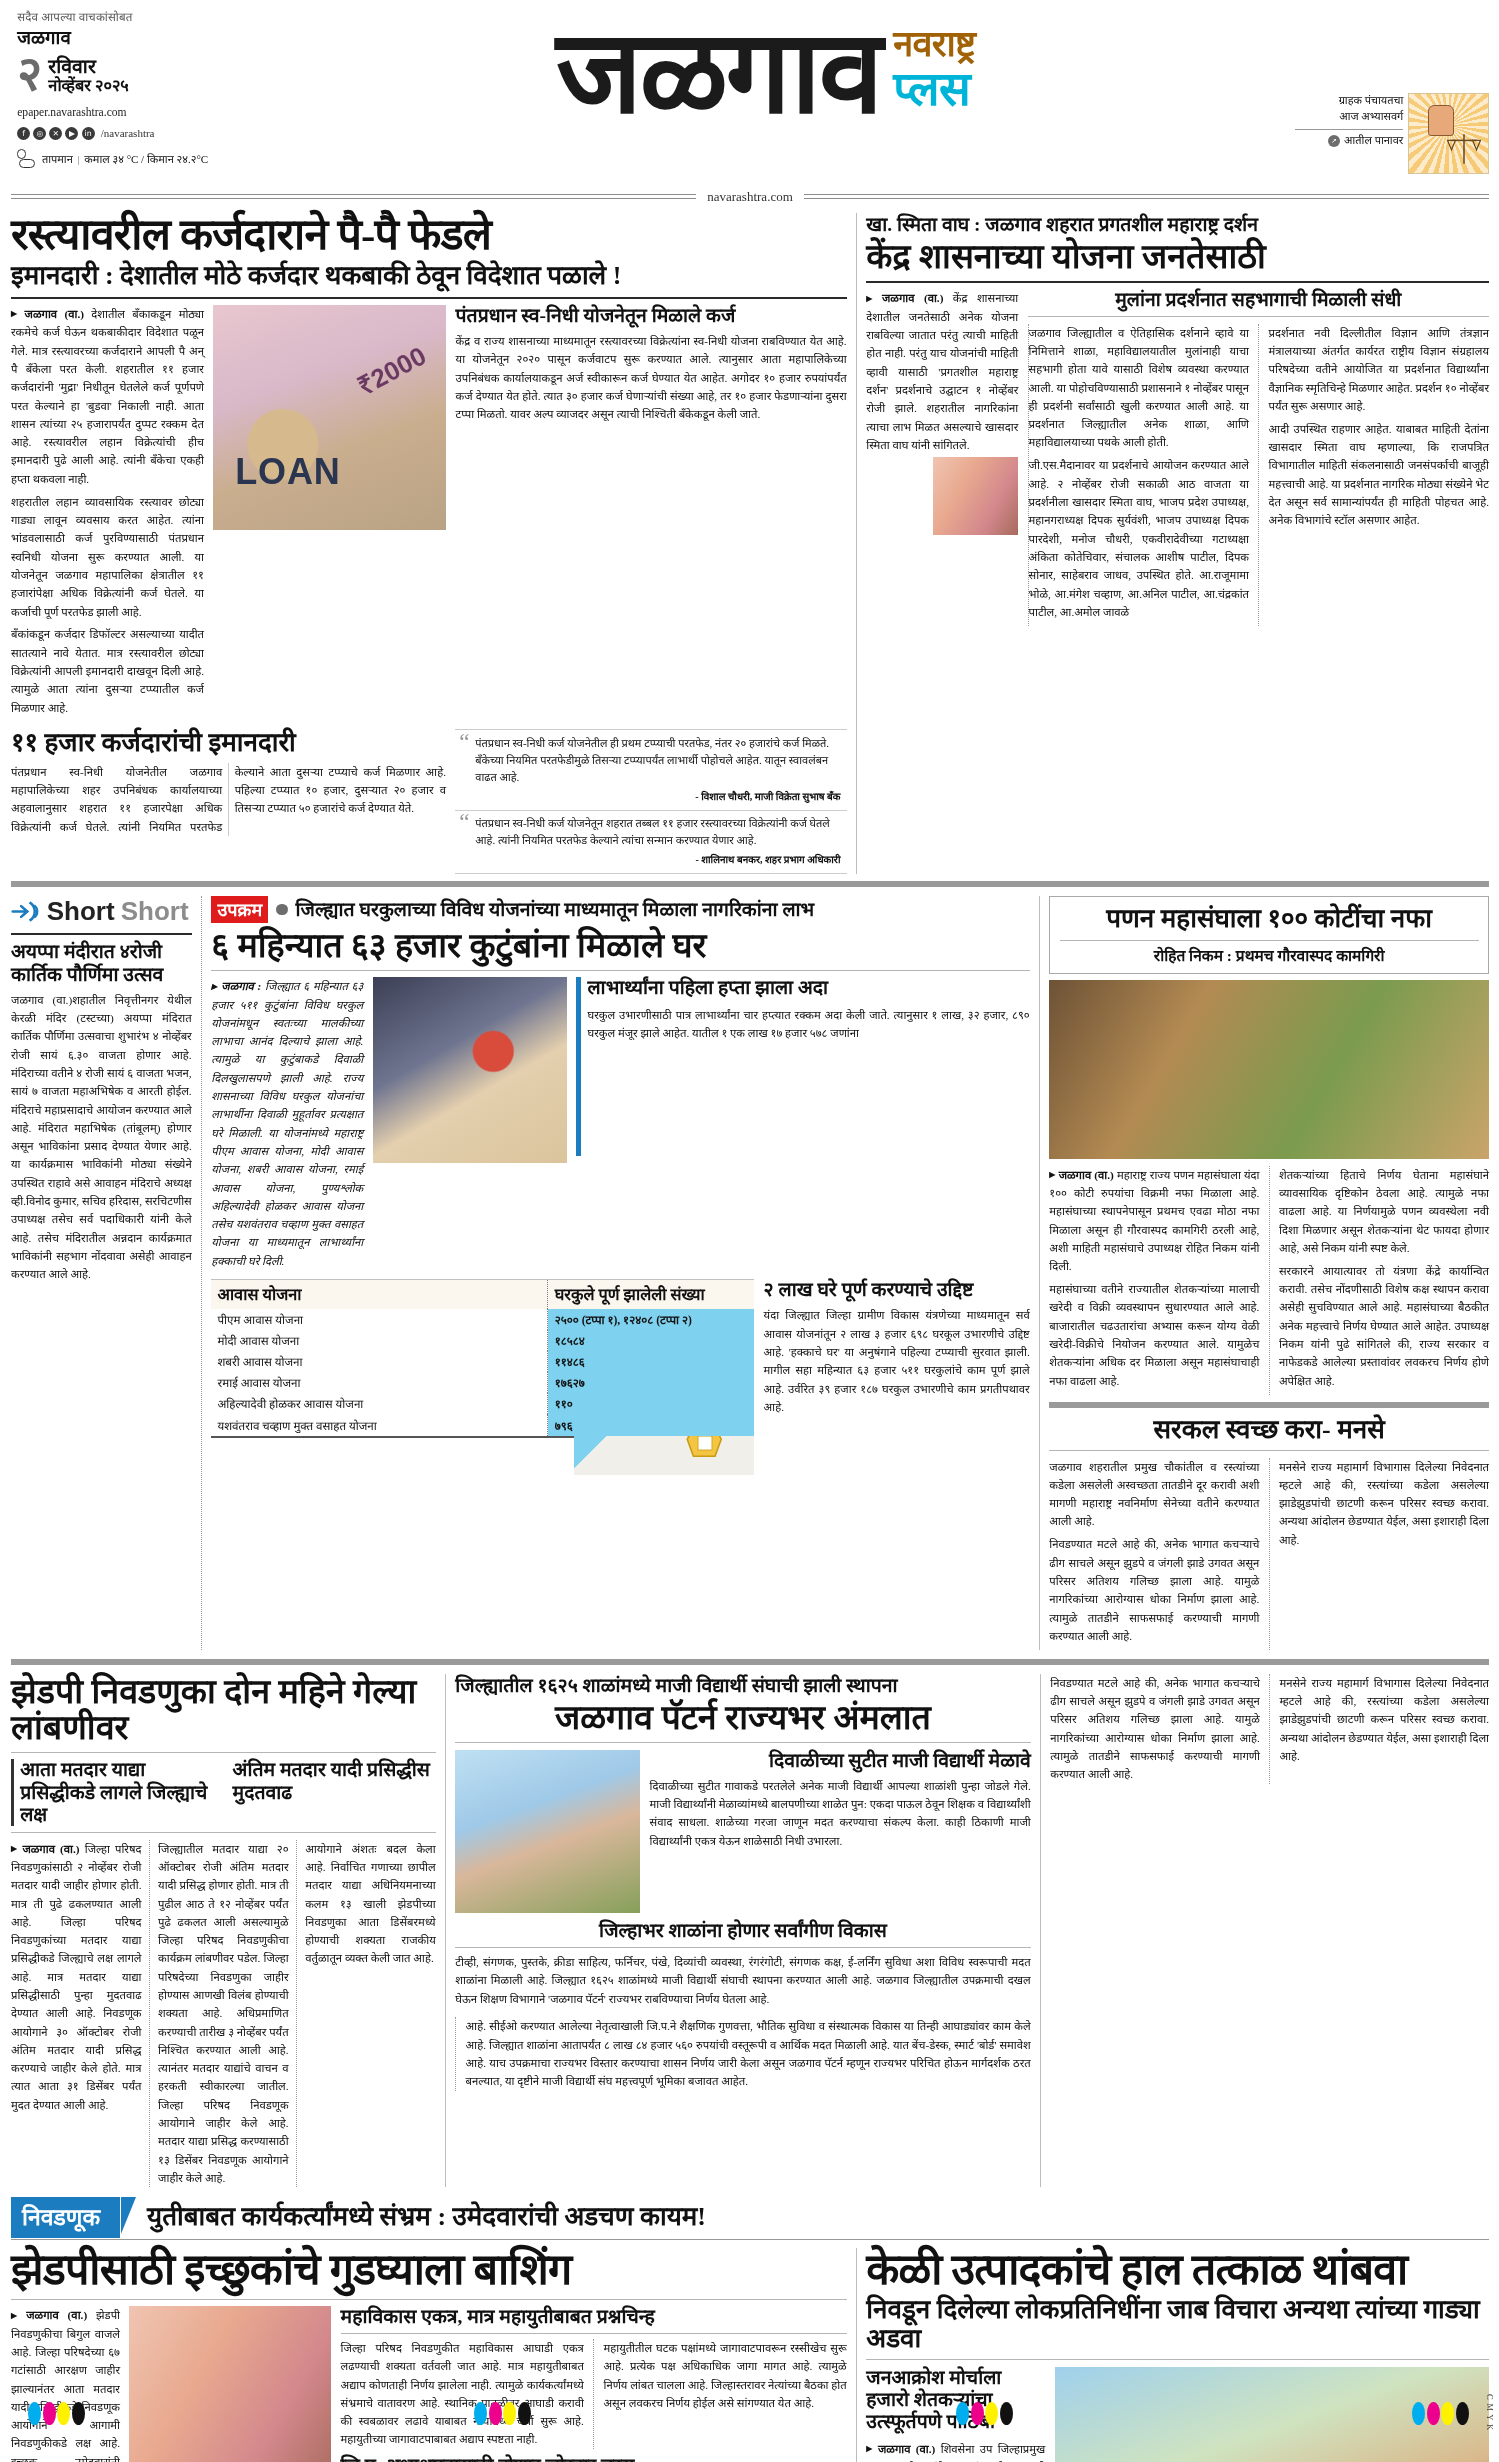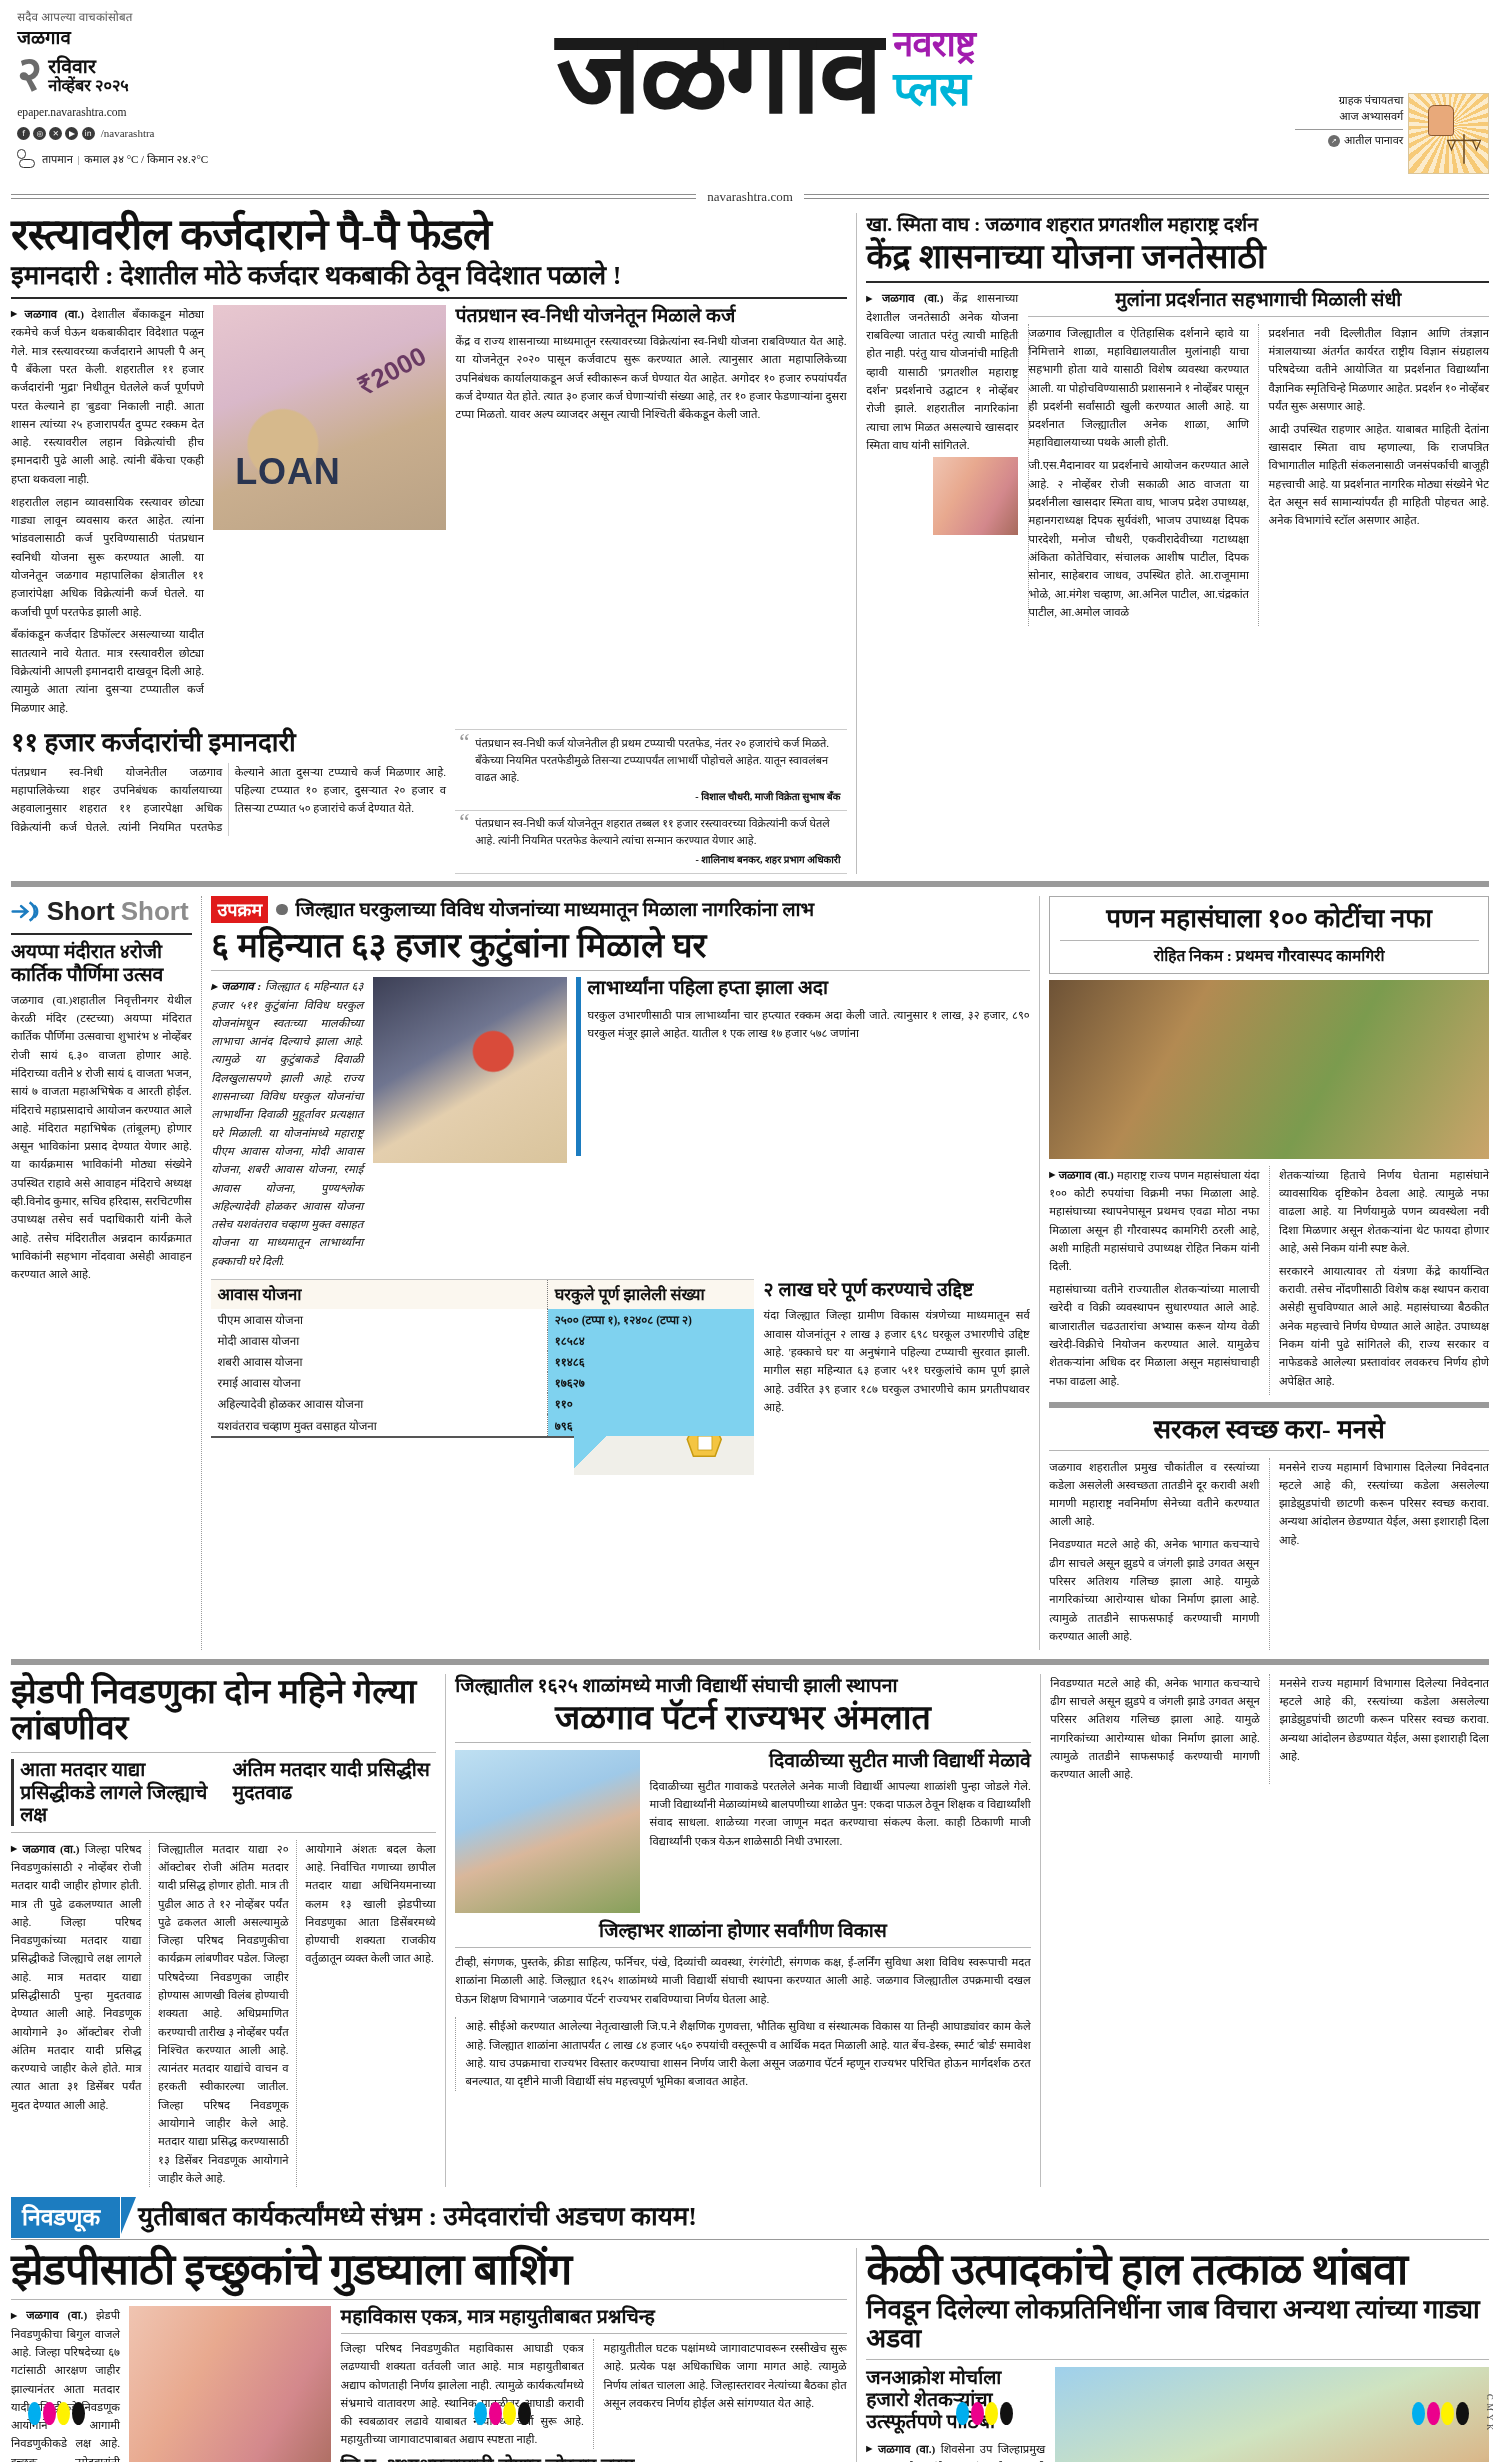--- a/index.html
+++ b/index.html
@@ -35,21 +35,21 @@
                 border:1.6px solid #333; }
   .wicon .cloud { position:absolute; left:2.3px; bottom:0; width:15.5px; height:9.3px;
                   background:#fff; border:1.6px solid #333; border-radius:5.4px; }
 
   .mh-center { flex:1; display:flex; align-items:flex-start; justify-content:center; padding-top:11px; }
   .logo-main { font-family:"Liberation Serif", serif; font-weight:bold; font-size:116px;
                line-height:.92; letter-spacing:-2.3px; color:#1b1b1b; }
   .logo-plus { margin-left:4.7px; padding-top:4.7px; }
   .logo-nav { background:#e01b1b; color:#fff; font-weight:bold; font-size:36px; padding:0.8px 7.8px 3.1px;
               line-height:1.02; letter-spacing:-0.8px; }
-  .logo-nav.red { background:#ffffff; color:#a21caf; }
+  .logo-nav.red { background:#ffffff; color:#a16207; }
   .logo-plus-b { background:#ffffff; color:#00b4d8; font-weight:bold; font-size:47px;
                  padding:0 7.8px 3.1px; line-height:1; letter-spacing:-0.8px; }
 
   .mh-right { width:194px; display:flex; align-items:flex-start; padding-top:84px; gap:4.7px; }
   .mh-r-text { font-size:11px; line-height:1.45; text-align:right; flex:1; }
   .mh-r-rule { border-top:0.8px solid #999; margin:3.9px 0 3.1px; }
   .mh-r-link { display:flex; align-items:center; justify-content:flex-end; gap:3.9px; font-size:11px; }
   .mh-r-dot { width:12.4px; height:12.4px; border-radius:50%; background:#6d6d6d; color:#fff;
               font-size:7px; display:flex; align-items:center; justify-content:center; }
   .mh-badge { width:81px; height:81px; position:relative; overflow:hidden;
@@ -485,21 +485,21 @@
     <div style="flex:1; padding-left:9.3px;">
       <div style="display:flex; gap:9.3px;">
         <div style="flex:1;" class="body-txt">निवडण्यात मटले आहे की, अनेक भागात कचऱ्याचे ढीग साचले असून झुडपे व जंगली झाडे उगवत असून परिसर अतिशय गलिच्छ झाला आहे. यामुळे नागरिकांच्या आरोग्यास धोका निर्माण झाला आहे. त्यामुळे तातडीने साफसफाई करण्याची मागणी करण्यात आली आहे.</div>
         <div style="flex:1; border-left:0.8px dotted #9a9a9a; padding-left:9.3px;" class="body-txt">मनसेने राज्य महामार्ग विभागास दिलेल्या निवेदनात म्हटले आहे की, रस्त्यांच्या कडेला असलेल्या झाडेझुडपांची छाटणी करून परिसर स्वच्छ करावा. अन्यथा आंदोलन छेडण्यात येईल, असा इशाराही दिला आहे.</div>
       </div>
     </div>
   </div>
 
   <div style="display:flex; align-items:center; margin-top:9.3px; border-bottom:0.8px solid #999; padding-bottom:1.6px;">
     <span class="tag-blue">निवडणूक</span>
-    <span class="hl-md" style="margin-left:18px;text-align:right;">युतीबाबत कार्यकर्त्यांमध्ये संभ्रम : उमेदवारांची अडचण कायम!</span>
+    <span class="hl-md" style="margin-left:27px;text-align:right;">युतीबाबत कार्यकर्त्यांमध्ये संभ्रम : उमेदवारांची अडचण कायम!</span>
   </div>
 
   <div class="sec" style="margin-top:7.8px;">
 
     <div style="width:846px; padding-right:9.3px; border-right:0.8px solid #bdbdbd;">
       <div class="hl-xl">झेडपीसाठी इच्छुकांचे गुडघ्याला बाशिंग</div>
       <div class="rule-thin" style="margin:6.2px 0;"></div>
 
       <div style="display:flex; gap:9.3px;">
         <div style="width:109px;" class="body-txt">

